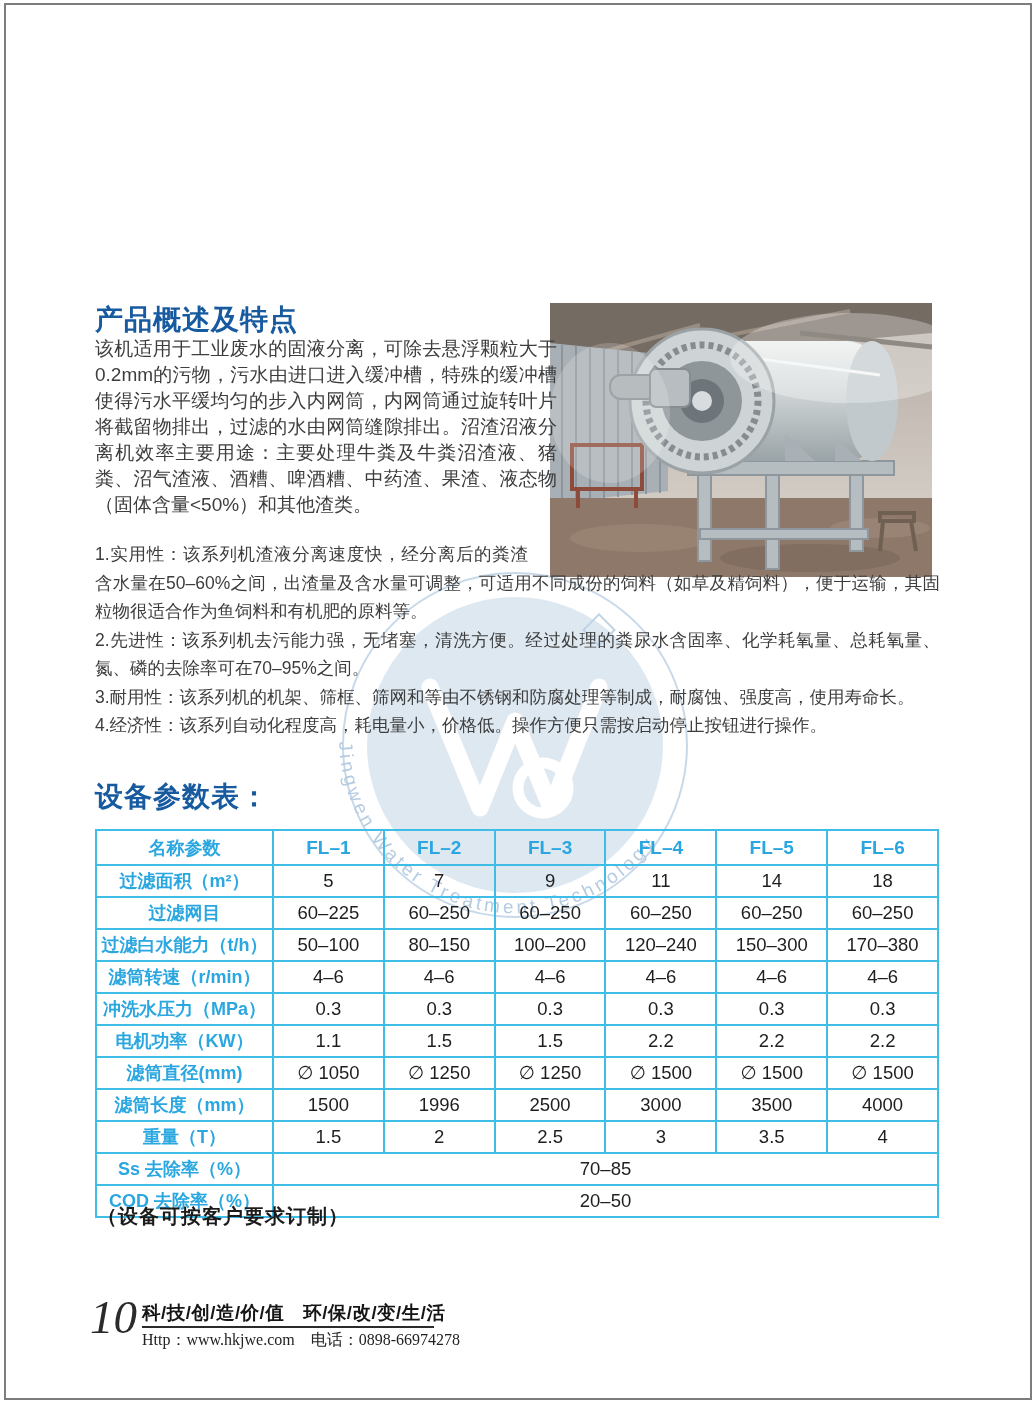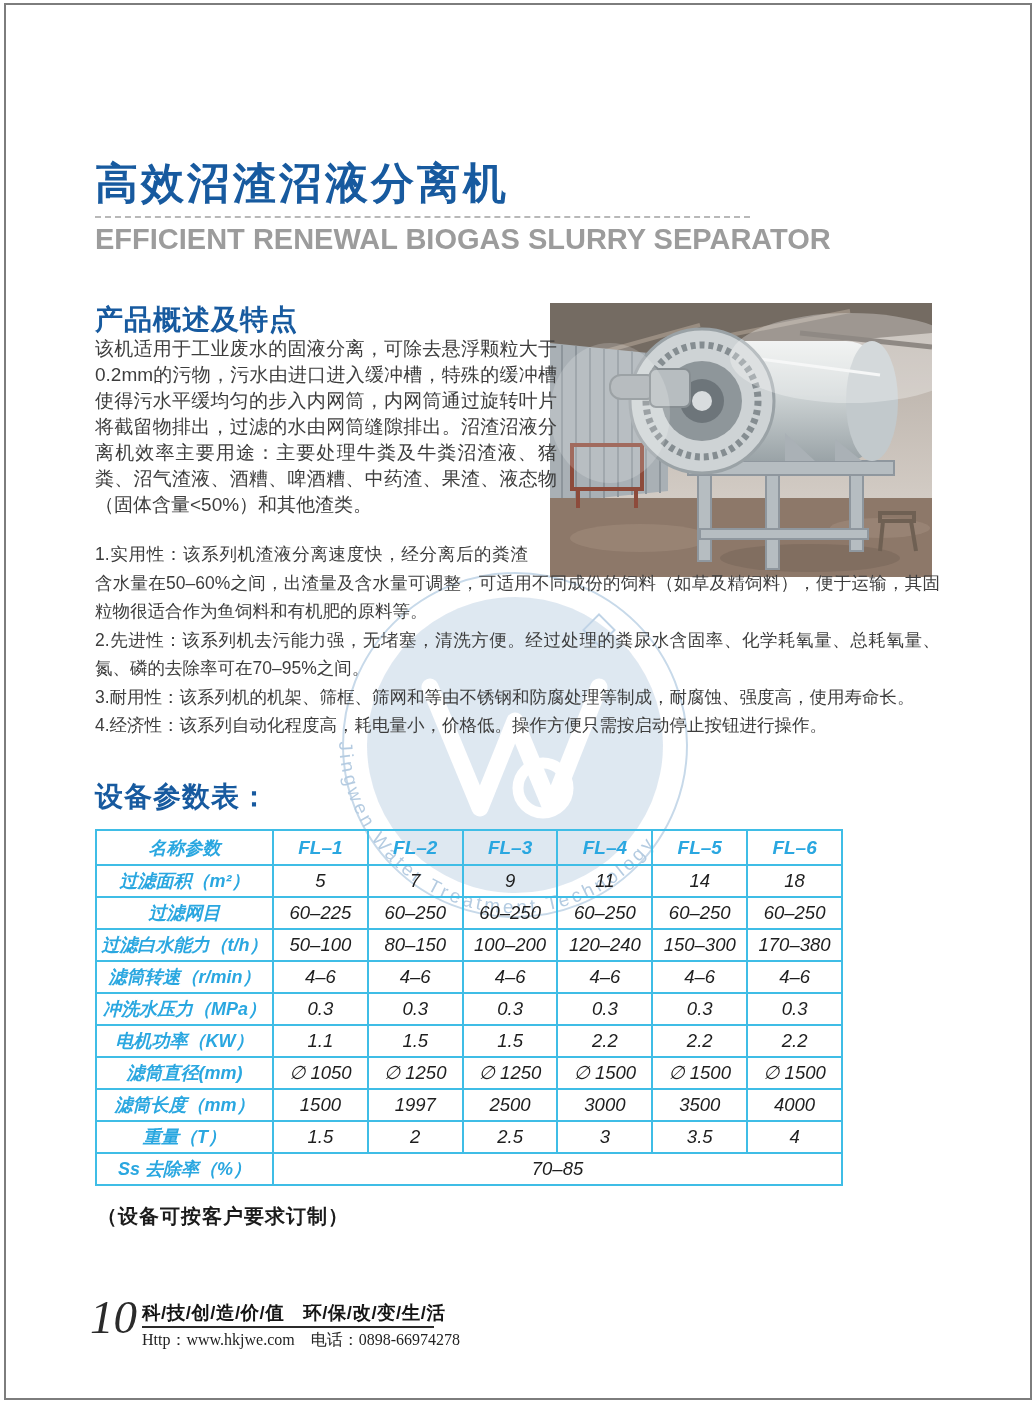--- a/index.html
+++ b/index.html
@@ -13,21 +13,21 @@
   .title-en{font-size:29px;font-weight:bold;color:#9c9c9c;letter-spacing:0px;margin-top:5px;white-space:nowrap;}
   
   .sec-heading{font-size:28px;font-weight:bold;color:#175a9f;margin:0;letter-spacing:1px;}
   
   .overview-par{width:462px;font-size:19px;line-height:26px;text-align:justify;color:#3d3d3d;}
   .features{width:845px;font-size:17.5px;line-height:28.5px;color:#3d3d3d;text-align:justify;}
   .photo-spacer{float:right;width:412px;height:26px;}
   
   .photo{width:382px;height:274px;overflow:hidden;background:#cfc8c1;}
   
-  table.params{border-collapse:collapse;width:748px;table-layout:fixed;font-style:italic;}
+  table.params{border-collapse:collapse;width:844px;table-layout:fixed;}
   table.params td,table.params th{border:2px solid #3fbde6;text-align:center;vertical-align:middle;
       height:30px;padding:0;font-weight:normal;}
   table.params tr:first-child th{height:33px;}
   table.params col.c-label{width:177px;}
   .label-cell{color:#2aa7e0;font-weight:bold !important;font-size:18px;}
   .model-cell{color:#2aa7e0;font-weight:bold !important;font-size:19px;}
   .value-cell{color:#1e1e1e;font-size:18.5px;}
   .note{font-size:20px;font-weight:bold;color:#1b1b1b;letter-spacing:1px;}
   
   .page-num{font-family:"Liberation Serif",serif;font-style:italic;font-size:47px;color:#2b2b2b;line-height:1;}
@@ -50,25 +50,20 @@
     <path d="M100,142 L150,263 L185,176 L221,263 L269,142" fill="none" stroke="#ffffff" stroke-width="17" stroke-linecap="round" stroke-linejoin="round"></path>
     <circle cx="213" cy="243" r="25" fill="none" stroke="#ffffff" stroke-width="11"></circle>
     <rect x="258" y="74" width="22" height="22" fill="none" stroke="#b5cce2" stroke-width="2" transform="rotate(45 269 85)"></rect>
     <text font-size="19" font-family="Liberation Sans, sans-serif" fill="#a8c3dc" letter-spacing="3.5">
       <textPath href="#wmArc" startOffset="6%">Jingwen Water Treatment Technology</textPath>
     </text>
   </svg>
 
   <div class="page-frame"></div>
 
-  <div class="abs" style="left:95px;top:160px;z-index:1;">
-    <h1 class="title-cn">高效沼渣沼液分离机</h1>
-    <div class="title-dash"></div>
-    <div class="title-en">EFFICIENT RENEWAL BIOGAS SLURRY SEPARATOR</div>
-  </div>
 
   <h2 class="sec-heading abs" style="left:95px;top:301px;z-index:1;">产品概述及特点</h2>
 
   <div class="abs photo" style="left:550px;top:303px;z-index:1;">
     <svg width="382" height="274" viewBox="0 0 382 274">
       <defs>
         <linearGradient id="gmetal" x1="0" y1="0" x2="0" y2="1">
           <stop offset="0" stop-color="#eceeed"></stop>
             <stop offset="0.45" stop-color="#cdd3d4"></stop>
           <stop offset="1" stop-color="#9aa3a7"></stop>
@@ -227,39 +222,43 @@
           <td class="value-cell">∅ 1050</td>
           <td class="value-cell">∅ 1250</td>
           <td class="value-cell">∅ 1250</td>
           <td class="value-cell">∅ 1500</td>
           <td class="value-cell">∅ 1500</td>
           <td class="value-cell">∅ 1500</td>
         </tr>
         <tr>
           <td class="label-cell">滤筒长度（mm）</td>
           <td class="value-cell">1500</td>
-          <td class="value-cell">1997</td>
+          <td class="value-cell">1996</td>
           <td class="value-cell">2500</td>
           <td class="value-cell">3000</td>
           <td class="value-cell">3500</td>
           <td class="value-cell">4000</td>
         </tr>
         <tr>
           <td class="label-cell">重量（T）</td>
           <td class="value-cell">1.5</td>
           <td class="value-cell">2</td>
           <td class="value-cell">2.5</td>
           <td class="value-cell">3</td>
           <td class="value-cell">3.5</td>
           <td class="value-cell">4</td>
         </tr>
         <tr>
           <td class="label-cell">Ss 去除率（%）</td>
           <td class="value-cell" colspan="6">70–85</td>
         </tr>
+        <tr>
+          <td class="label-cell">COD 去除率（%）</td>
+          <td class="value-cell" colspan="6">20–50</td>
+        </tr>
       </tbody>
   </table>
 
   <div class="note abs" style="left:97px;top:1203px;z-index:1;">（设备可按客户要求订制）</div>
 
   <div class="page-num abs" style="left:90px;top:1294px;z-index:1;">10</div>
   <div class="slogan abs" style="left:142px;top:1300px;z-index:1;">科/技/创/造/价/值　环/保/改/变/生/活</div>
   <div class="footer-line abs" style="left:142px;top:1326px;z-index:1;"></div>
   <div class="contact abs" style="left:142px;top:1330px;z-index:1;">Http：www.hkjwe.com　电话：0898-66974278</div>
 

